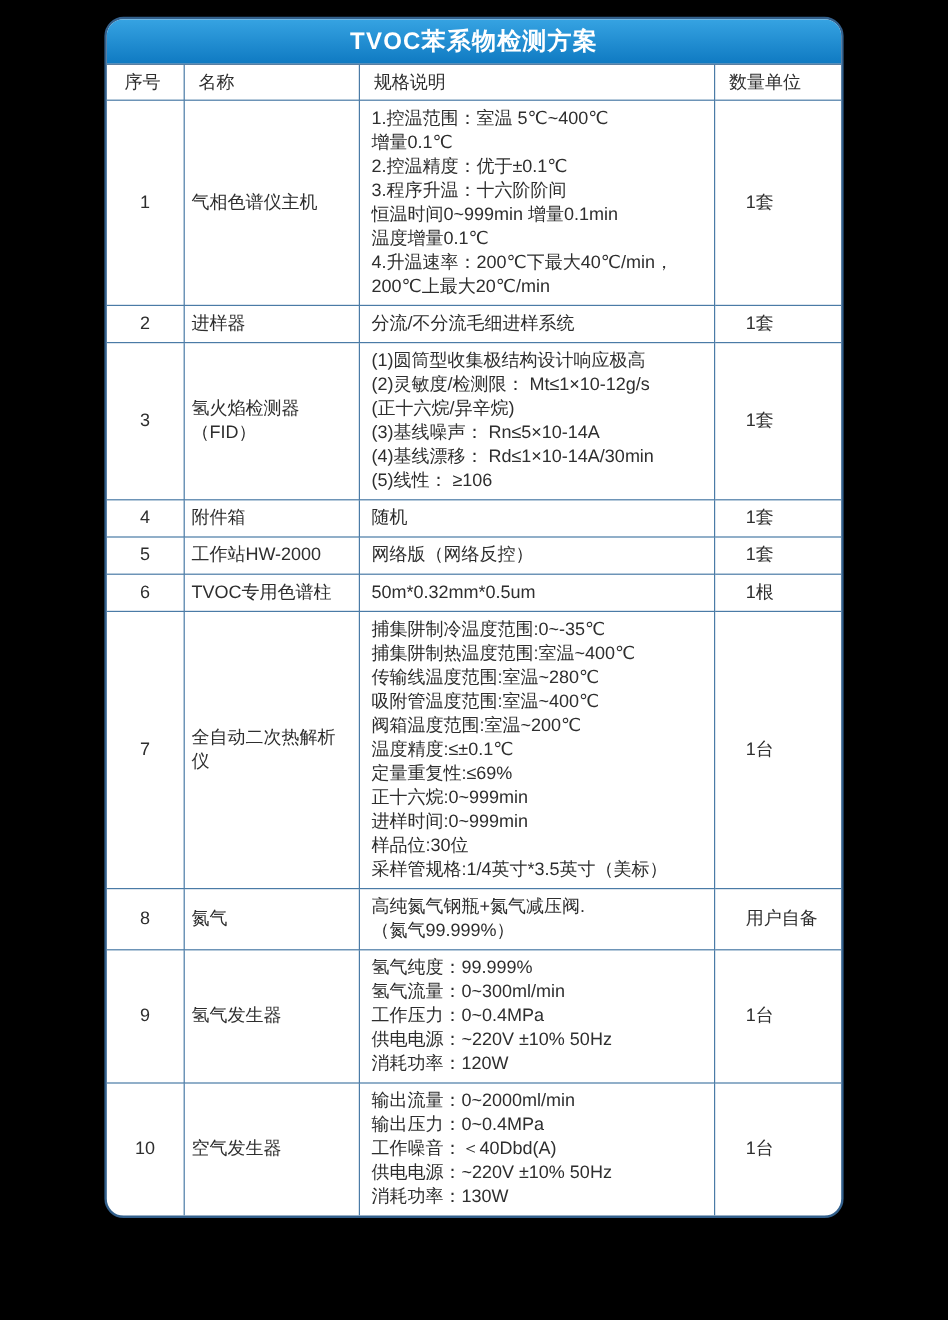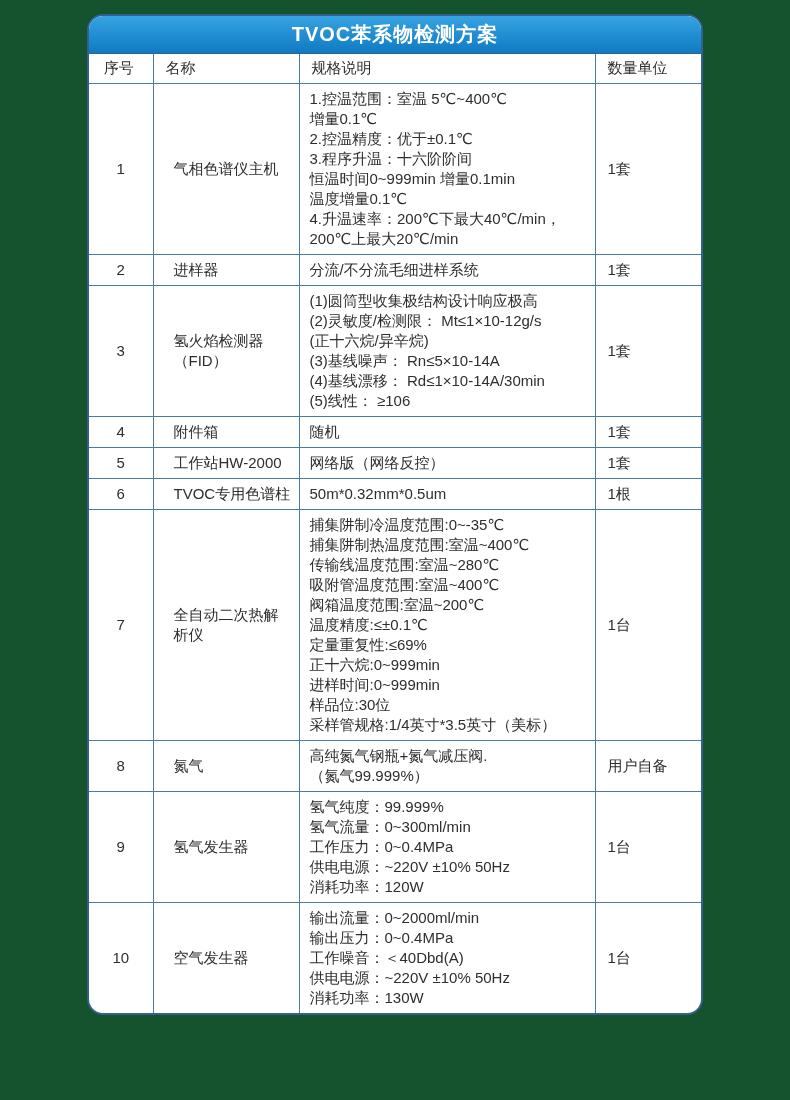--- a/index.html
+++ b/index.html
@@ -14,21 +14,21 @@
   html, body {
     width: 790px;
     background: #ffffff;
     font-family: "Liberation Sans", "DejaVu Sans", sans-serif;
     color: var(--text);
   }
   .page {
     width: 790px;
     height: 1100px;
     padding-top: 14px;
-    background: #14532d;
+    background: #000000;
   }
   .panel {
     width: 616px;
     margin: 0 auto;
     border: 2px solid var(--border);
     border-radius: 16px;
     overflow: hidden;
     background: #ffffff;
   }
   .title-bar {
@@ -70,23 +70,23 @@
 
   thead th {
     height: 29px;
     text-align: left;
     padding: 3px 8px 3px 12px;
   }
   thead th.col-no { text-align: center; padding-left: 4px; }
 
   td { padding: 5px 8px; line-height: 20px; }
   td.cell-no  { text-align: center; }
-  td.cell-name { padding-left: 20px; }
+  td.cell-name { padding-left: 6px; }
   td.cell-spec { padding-left: 10px; }
-  td.cell-qty  { padding-left: 12px; }
+  td.cell-qty  { padding-left: 26px; }
   .spec-line { line-height: 20px; }
 </style>
 </head>
 <body>
 
 <div class="page">
   <div class="panel">
     <div class="title-bar">
       <span>TVOC苯系物检测方案</span>
     </div>

